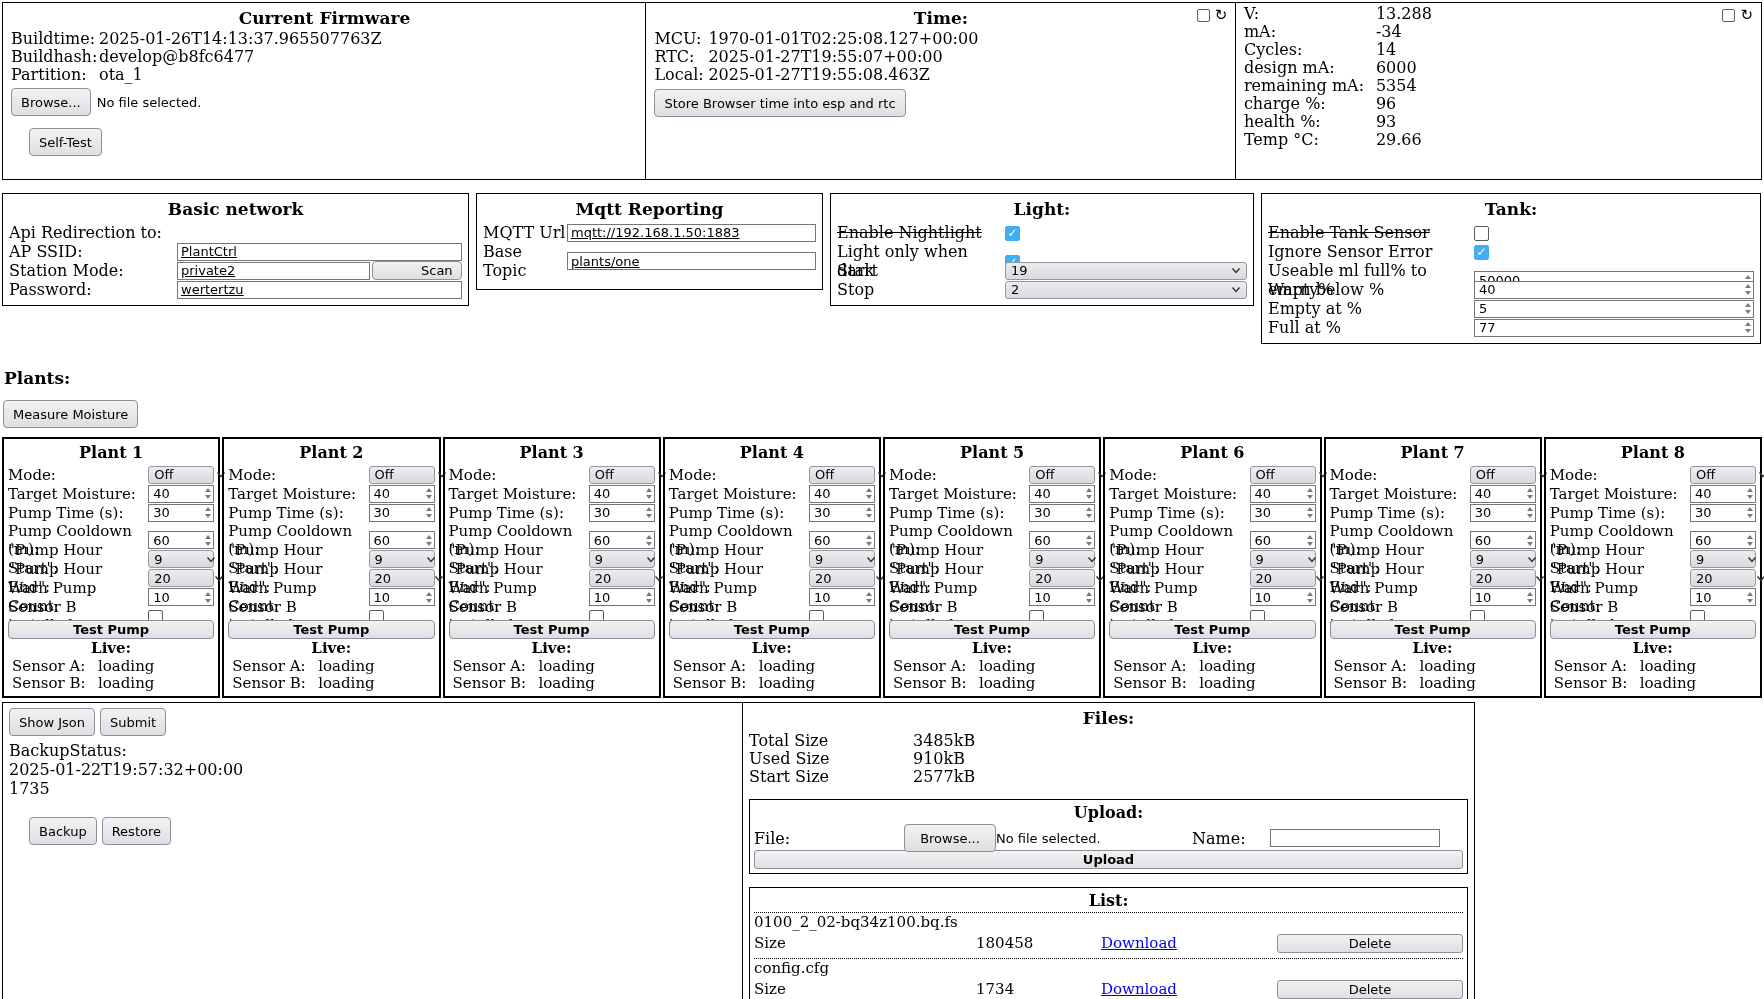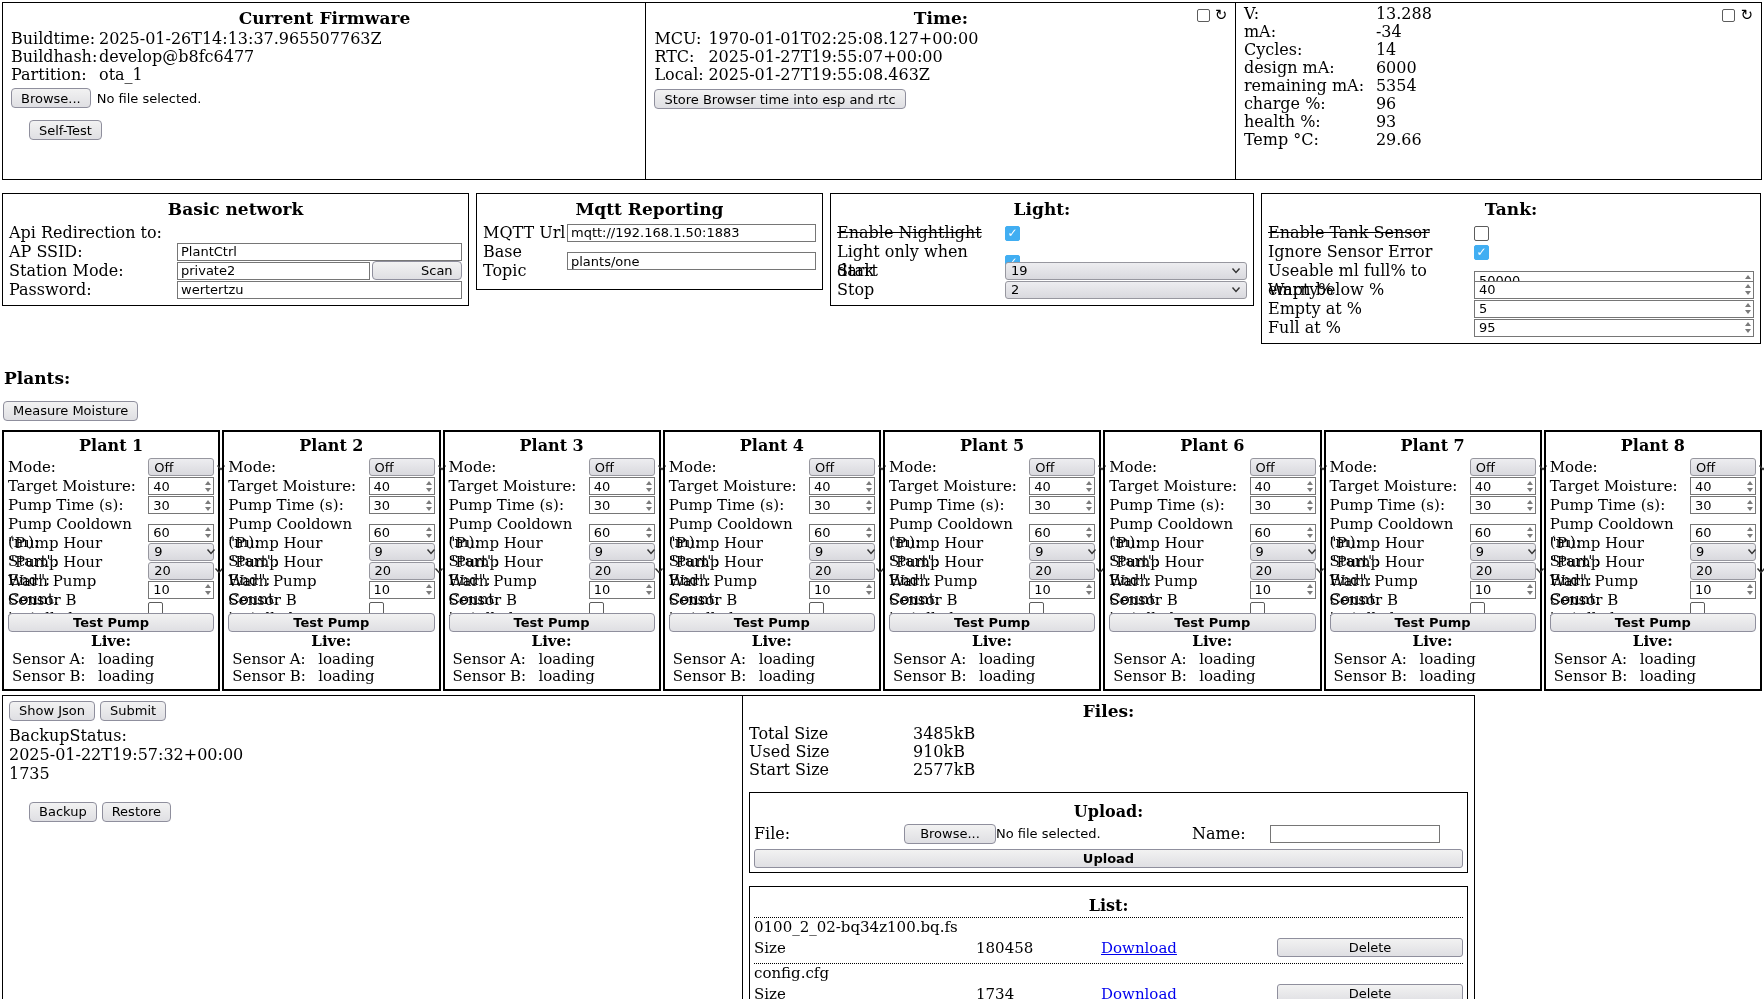--- a/index.html
+++ b/index.html
@@ -9,25 +9,25 @@
     font-family: "DejaVu Serif", serif; font-size: 16px;
   }
   .panel { border: 1.5px solid #000; background: #fff; position: relative; }
   .ptitle { text-align: center; font-weight: bold; font-size: 17px; padding: 3px 0 4px; }
   
   .kvline { display: grid; grid-template-columns: var(--lw,110px) 1fr; line-height: 18px; }
   
   button {
     font-family: "DejaVu Sans", sans-serif; font-size: 13px; color: #000;
     background: linear-gradient(#f2f2f2,#dfdfe3); border: 1px solid #8f8f9d;
-    border-radius: 4px; height: 20px; padding: 0 9px; cursor: pointer;
+    border-radius: 4px; height: 28px; padding: 0 9px; cursor: pointer;
   }
   input[type=text] {
     font-family: "DejaVu Sans", sans-serif; font-size: 13px; height: 18px;
-    border: 1px solid #767676; padding: 0 3px; background: #fff; width: 100%;
+    border: 1px solid #767676; padding: 0 3px; background: #fff; width: 100%; text-decoration: underline;
   }
   .sel {
     display: inline-flex; justify-content: space-between; align-items: center;
     background: linear-gradient(#ededf0,#d9d9de); border: 1px solid #97979f; border-radius: 3px;
     height: 18px; padding: 0 5px; font-family: "DejaVu Sans", sans-serif; font-size: 13px; width: 100%; gap: 39px;
   }
   .num {
     display: inline-flex; justify-content: space-between; align-items: center;
     background: #fff; border: 1px solid #767676; height: 18px; padding: 0 2px 0 4px;
     font-family: "DejaVu Sans", sans-serif; font-size: 13px; width: 100%; gap: 12px;
@@ -82,21 +82,21 @@
   .srow { display: grid; grid-template-columns: 86px 1fr; height: 17px; line-height: 17px; padding-left: 4px; }
   
   .bottom { display: flex; margin-top: 4px; }
   .cell { border: 1px solid #000; }
   .left-cell { width: 741px; padding: 5px 6px; }
   .right-cell { width: 733px; margin-left: -1px; padding: 2px 6px 10px; }
   .btnrow { display: flex; gap: 5px; margin-bottom: 5px; }
   .bkline { line-height: 19px; }
   .bkbtns { margin-top: 19px; padding-left: 20px; }
   .files .kvline { --lw: 164px; }
-  .inbox { border: 1px solid #000; margin-top: 13px; padding: 8px 4px 4px; }
+  .inbox { border: 1px solid #000; margin-top: 13px; padding: 2px 4px 4px; }
   .inbox .ptitle { font-size: 16px; padding: 1px 0 2px; }
   .upload-row { display: grid; grid-template-columns: 150px 92px 162px 112px 170px 1fr; align-items: center; height: 22px;
                 font-size: 16px; }
   .upload-row .nofile { font-family: "DejaVu Sans", sans-serif; font-size: 13px; }
   .upload-row .namelbl { padding-left: 34px; }
   .upload-btn { display: block; width: 100%; margin-top: 4px; font-weight: bold; height: 19px; border-radius: 3px; }
   .file-entry { border-top: 1.6px dotted #000; }
   .list-box .ptitle { border-bottom: 0; }
   .fname { height: 19px; line-height: 19px; font-size: 15px; }
   .fsize-row { display: grid; grid-template-columns: 222px 125px 1fr 186px; align-items: center; height: 26px; padding-bottom: 4px; font-size: 15px; }
@@ -301,21 +301,21 @@
             <span>5</span>
             <span class="spin">
               <b class="u"></b>
               <b class="d"></b>
             </span>
           </span>
         </div>
         <div class="formrow">
           <span>Full at %</span>
           <span class="num">
-            <span>95</span>
+            <span>77</span>
             <span class="spin">
               <b class="u"></b>
               <b class="d"></b>
             </span>
           </span>
         </div>
       </div>
   </section>
 </div>
 

